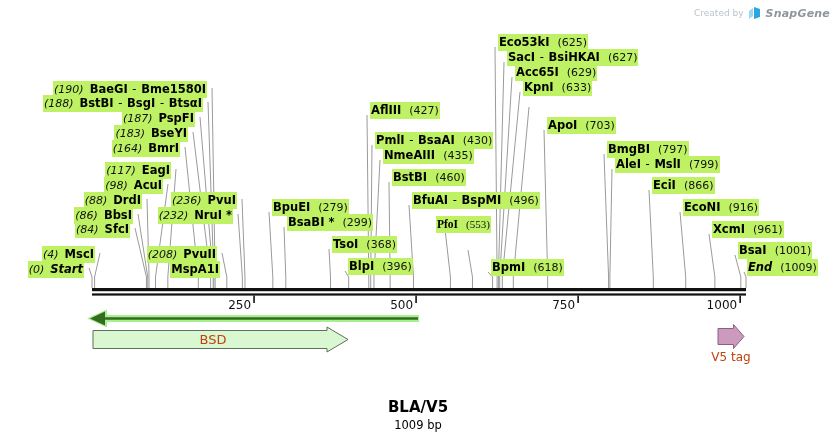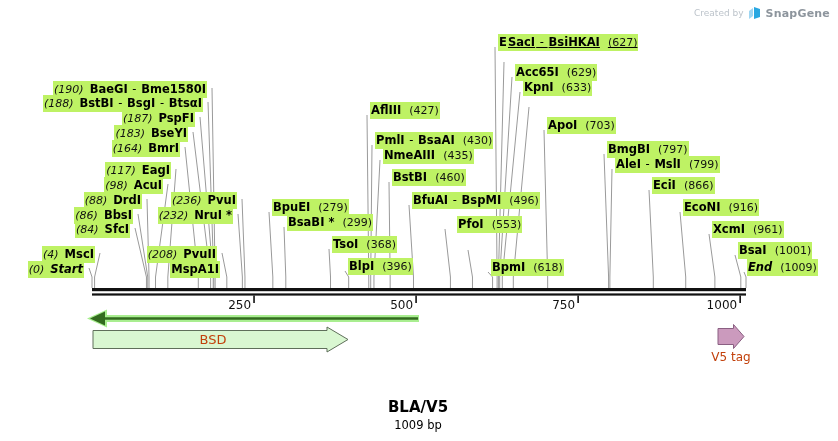--- a/index.html
+++ b/index.html
@@ -17,21 +17,21 @@
   .it{font-style:italic;}
   .feature-label{position:absolute;transform:translateX(-50%);color:#c2410c;}
   .bsd-label{left:213px;top:332px;font-size:13px;}
   .v5-label{left:731px;top:350px;font-size:12px;}
   .title{position:absolute;left:418px;top:398px;transform:translateX(-50%);
          font-size:15px;font-weight:700;color:#000;}
   .subtitle{position:absolute;left:418px;top:418px;transform:translateX(-50%);
             font-size:11.5px;color:#000;}
   .wm{position:absolute;top:6px;right:8px;display:flex;align-items:center;gap:5px;}
   .wm .cb{font-size:9px;color:#bdc4cb;}
-  .wm .sg{font-size:11px;font-weight:600;color:#8d959d;letter-spacing:.2px;}
+  .wm .sg{font-size:11px;font-weight:600;color:#8d959d;letter-spacing:.2px;font-style:italic;}
 </style>
 </head>
 <body>
 
 <div class="stage">
 
   <svg class="map" width="838" height="441" id="mapsvg">
     <g id="leaders">
         <polyline points="212,88 215.15163528245787,277 215.15163528245787,288" fill="none" stroke="#9a9a9a" stroke-width="1"></polyline>
         <polyline points="208,102 213.85530227948465,277 213.85530227948465,288" fill="none" stroke="#9a9a9a" stroke-width="1"></polyline>
@@ -121,24 +121,24 @@
       <div class="site ra" style="top: 261px; right: 618px;"><span class="nm">MspA1I</span></div>
       <div class="site" style="top: 199px; left: 272px;"><span class="nm">BpuEI</span><span class="pos posr">(279)</span></div>
       <div class="site" style="top: 214px; left: 287px;"><span class="nm">BsaBI *</span><span class="pos posr">(299)</span></div>
       <div class="site" style="top: 236px; left: 332px;"><span class="nm">TsoI</span><span class="pos posr">(368)</span></div>
       <div class="site" style="top: 258px; left: 348px;"><span class="nm">BlpI</span><span class="pos posr">(396)</span></div>
       <div class="site" style="top: 102px; left: 370px;"><span class="nm">AflIII</span><span class="pos posr">(427)</span></div>
       <div class="site" style="top: 132px; left: 375px;"><span class="nm">PmlI</span><span class="sep"> - </span><span class="nm">BsaAI</span><span class="pos posr">(430)</span></div>
       <div class="site" style="top: 147px; left: 383px;"><span class="nm">NmeAIII</span><span class="pos posr">(435)</span></div>
       <div class="site" style="top: 169px; left: 392px;"><span class="nm">BstBI</span><span class="pos posr">(460)</span></div>
       <div class="site" style="top: 192px; left: 412px;"><span class="nm">BfuAI</span><span class="sep"> - </span><span class="nm">BspMI</span><span class="pos posr">(496)</span></div>
-      <div class="site" style="top: 216px; left: 457px;"><span class="nm">PfoI</span><span class="pos posr">(553)</span></div>
+      <div class="site" style="top: 216px; left: 436px; font-family: Liberation Serif, serif;"><span class="nm">PfoI</span><span class="pos posr">(553)</span></div>
       <div class="site" style="top: 259px; left: 491px;"><span class="nm">BpmI</span><span class="pos posr">(618)</span></div>
       <div class="site" style="top: 34px; left: 498px;"><span class="nm">Eco53kI</span><span class="pos posr">(625)</span></div>
-      <div class="site" style="top: 34px; left: 507px; text-decoration: underline;"><span class="nm">SacI</span><span class="sep"> - </span><span class="nm">BsiHKAI</span><span class="pos posr">(627)</span></div>
+      <div class="site" style="top: 49px; left: 507px;"><span class="nm">SacI</span><span class="sep"> - </span><span class="nm">BsiHKAI</span><span class="pos posr">(627)</span></div>
       <div class="site" style="top: 64px; left: 515px;"><span class="nm">Acc65I</span><span class="pos posr">(629)</span></div>
       <div class="site" style="top: 79px; left: 523px;"><span class="nm">KpnI</span><span class="pos posr">(633)</span></div>
       <div class="site" style="top: 117px; left: 547px;"><span class="nm">ApoI</span><span class="pos posr">(703)</span></div>
       <div class="site" style="top: 141px; left: 607px;"><span class="nm">BmgBI</span><span class="pos posr">(797)</span></div>
       <div class="site" style="top: 156px; left: 615px;"><span class="nm">AleI</span><span class="sep"> - </span><span class="nm">MslI</span><span class="pos posr">(799)</span></div>
       <div class="site" style="top: 177px; left: 652px;"><span class="nm">EciI</span><span class="pos posr">(866)</span></div>
       <div class="site" style="top: 199px; left: 683px;"><span class="nm">EcoNI</span><span class="pos posr">(916)</span></div>
       <div class="site" style="top: 221px; left: 712px;"><span class="nm">XcmI</span><span class="pos posr">(961)</span></div>
       <div class="site" style="top: 242px; left: 738px;"><span class="nm">BsaI</span><span class="pos posr">(1001)</span></div>
       <div class="site" style="top: 259px; left: 747px;"><span class="nm it">End</span><span class="pos posr">(1009)</span></div>

